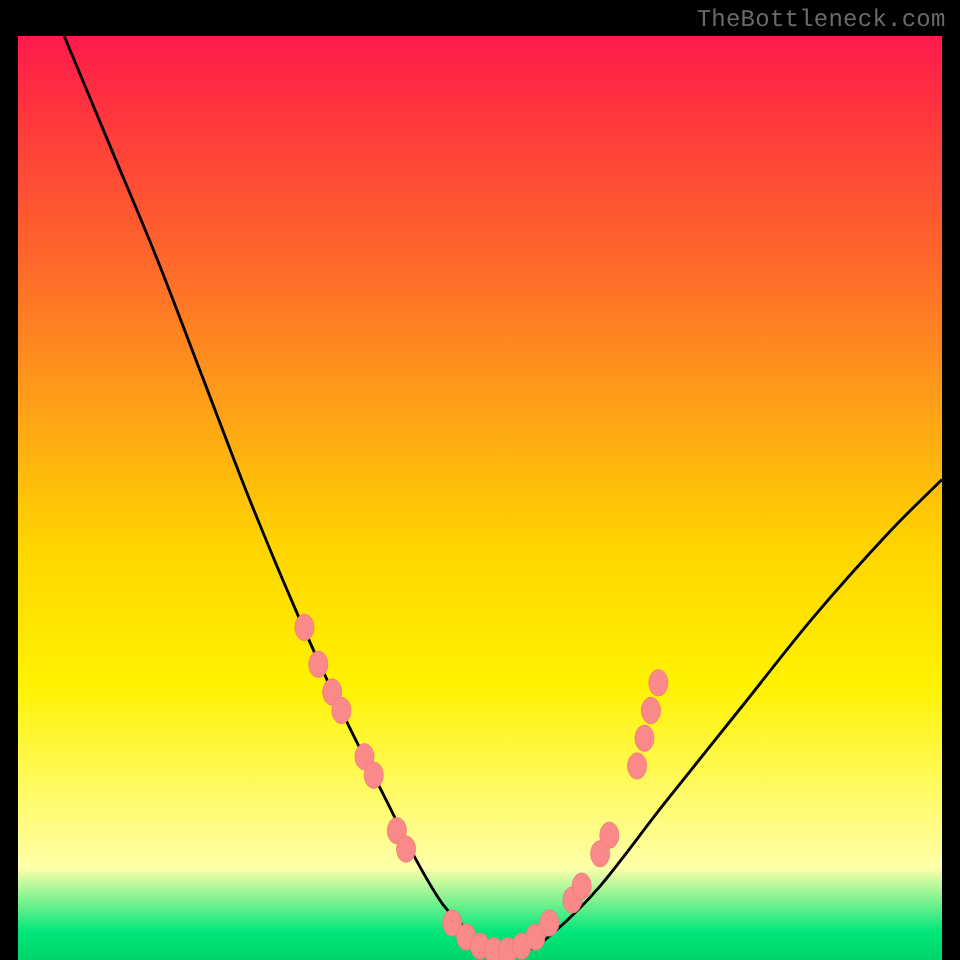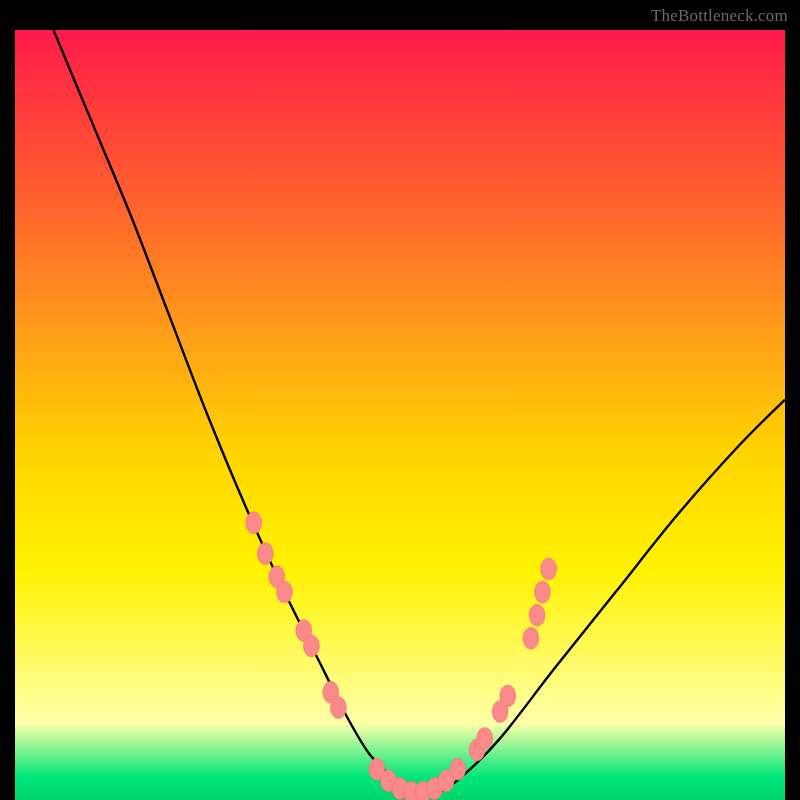--- a/index.html
+++ b/index.html
@@ -36,24 +36,24 @@
       #ffffa8 90%,
       #00e67a 97%,
       #00d46a 100%
     );
   }
   .watermark {
     position: absolute;
     top: 6px;
     right: 12px;
     color: #6a6a6a;
-    font-size: 17px;
+    font-size: 20px;
     font-weight: 500;
     letter-spacing: 0.2px;
-    font-family: Liberation Serif, serif;
+    font-family: Liberation Mono, monospace;
   }
   svg.curve {
     position: absolute;
     left: 0;
     top: 0;
     width: 770px;
     height: 770px;
     overflow: visible;
   }
   .dot {

